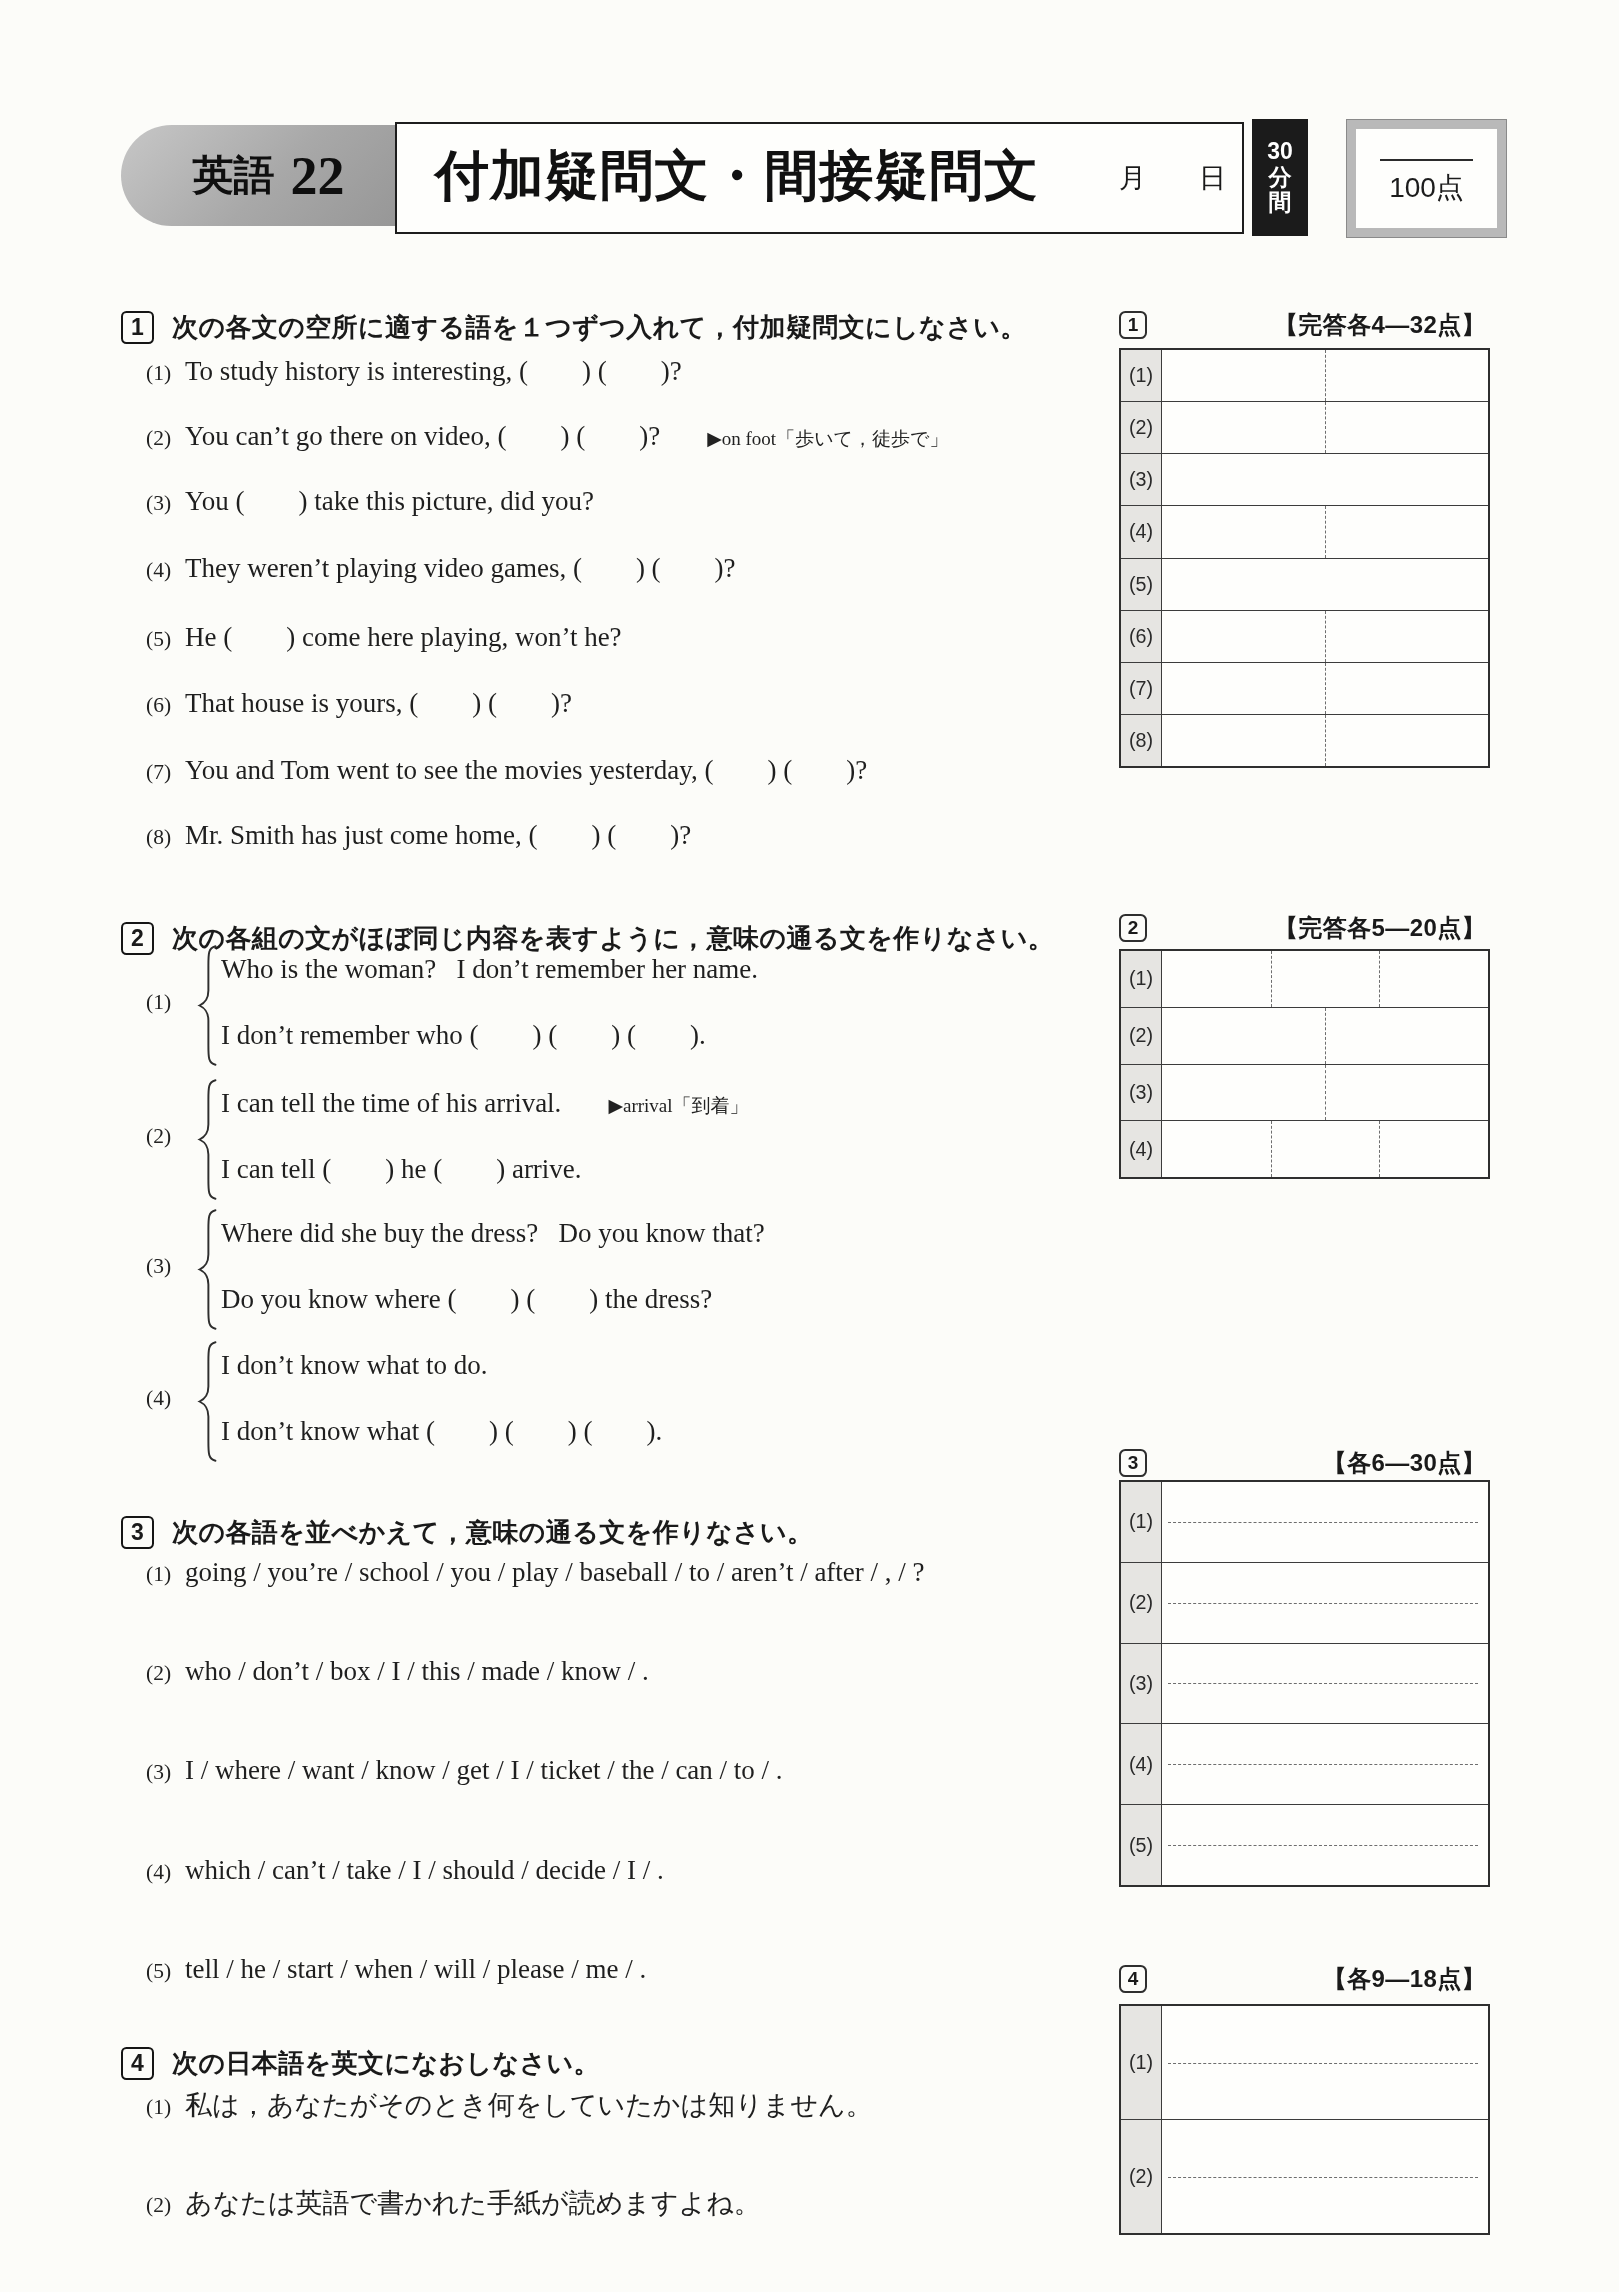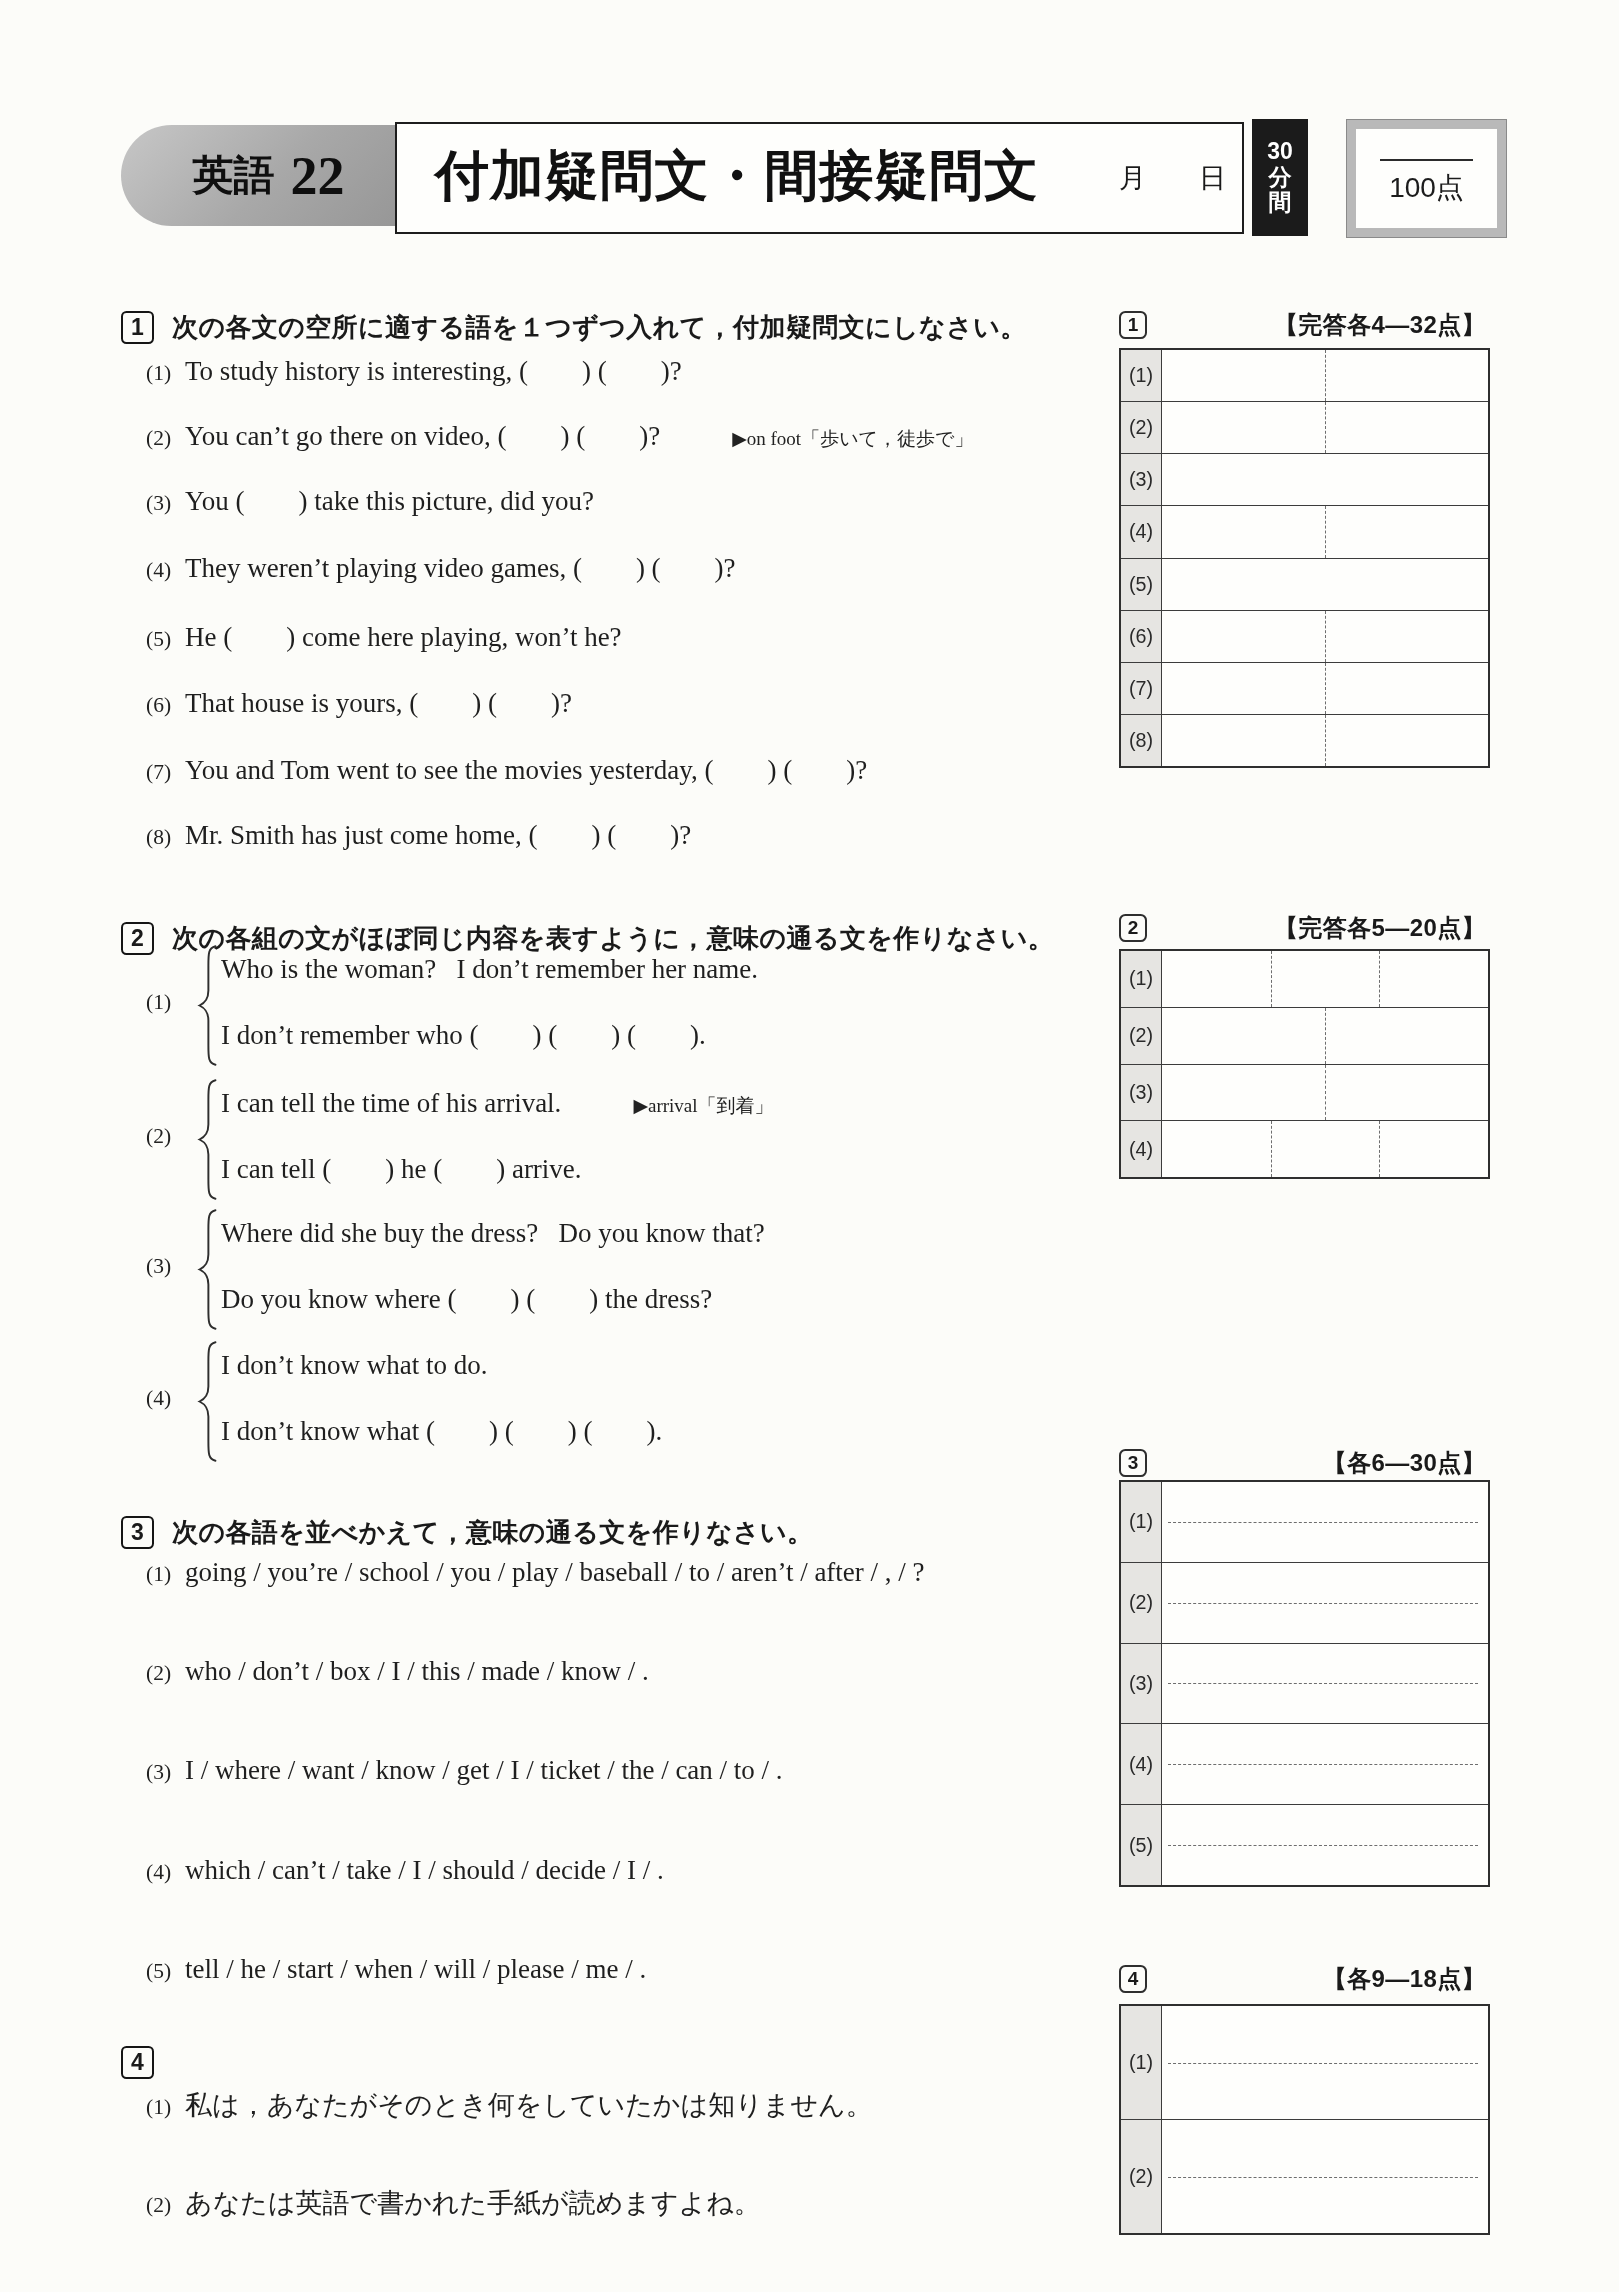--- a/index.html
+++ b/index.html
@@ -32,21 +32,21 @@
 
   
   .sec-head { position:absolute; left:121px; display:flex; align-items:center; gap:18px; white-space:nowrap; }
   .sec-num { width:33px; height:33px; border:2.7px solid #151515; border-radius:5.4px; box-sizing:border-box;
              display:flex; align-items:center; justify-content:center; font-weight:700; font-size:23px; }
   .sec-instr { font-weight:700; font-size:26px; letter-spacing:0.4px; }
 
   .q-item { position:absolute; left:146px; display:flex; align-items:baseline; white-space:pre; }
   .q-label { font-family:"Liberation Serif",serif; font-size:21.5px; width:39px; flex:0 0 39px; color:#222; }
   .q-text  { font-family:"Liberation Serif",serif; font-size:27px; color:#1f1f1f; white-space:pre; }
-  .q-note  { font-family:"Liberation Serif",serif; font-size:19px; color:#222; margin-left:72px; white-space:pre; }
+  .q-note  { font-family:"Liberation Serif",serif; font-size:19px; color:#222; margin-left:47px; white-space:pre; }
 
   .pair { position:absolute; left:146px; height:109px; }
   .pair-label { position:absolute; left:0; top:36px; font-family:"Liberation Serif",serif; font-size:21.5px; color:#222; }
   .brace { position:absolute; left:50px; top:-10.7px; }
   .pair-line { position:absolute; left:75px; display:flex; align-items:baseline; white-space:pre; }
   .line-a { top:0; } .line-b { top:66px; }
 
   
   .ans-head { position:absolute; left:1119px; width:367px; display:flex; justify-content:space-between; align-items:center; }
   .ans-num { width:28px; height:28px; border:2.2px solid #2e2e2e; border-radius:6.3px; box-sizing:border-box;
@@ -203,20 +203,21 @@
     <span class="q-label">(4)</span>
     <span class="q-text">which / can’t / take / I / should / decide / I / .</span>
   </div>
   <div class="q-item" style="top:1954px">
     <span class="q-label">(5)</span>
     <span class="q-text">tell / he / start / when / will / please / me / .</span>
   </div>
 
   <div class="sec-head" style="top:2046px">
     <span class="sec-num">4</span>
+    <span class="sec-instr">次の日本語を英文になおしなさい。</span>
   </div>
   <div class="q-item" style="top:2087px">
     <span class="q-label">(1)</span>
     <span class="q-text">私は，あなたがそのとき何をしていたかは知りません。</span>
   </div>
   <div class="q-item" style="top:2185px">
     <span class="q-label">(2)</span>
     <span class="q-text">あなたは英語で書かれた手紙が読めますよね。</span>
   </div>
 

